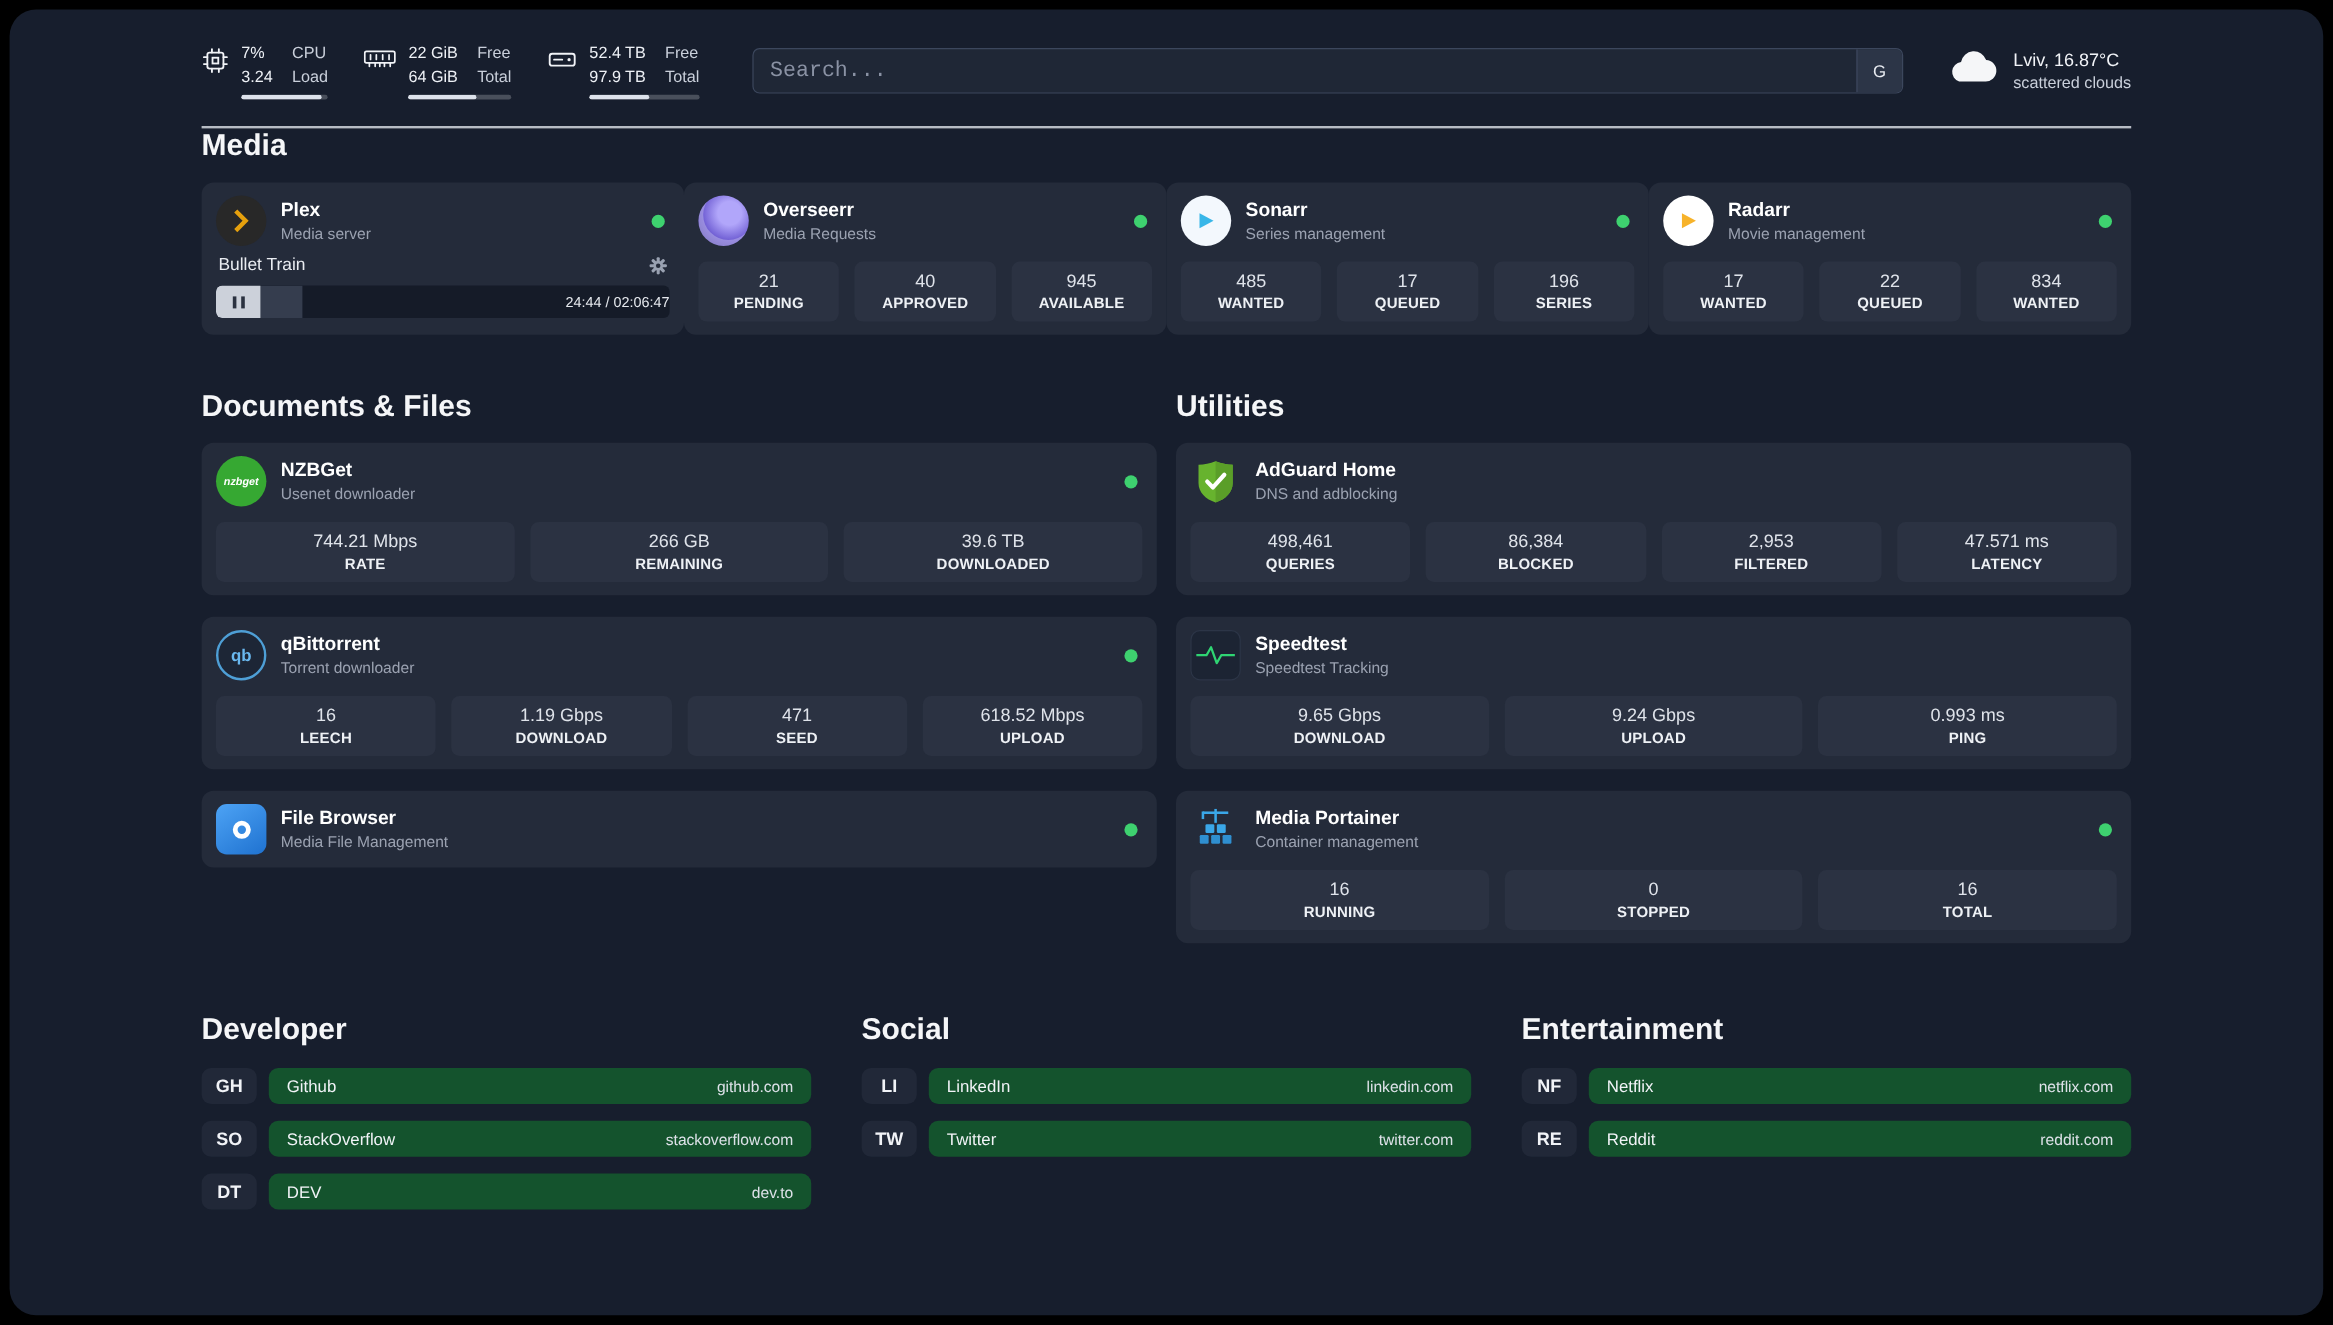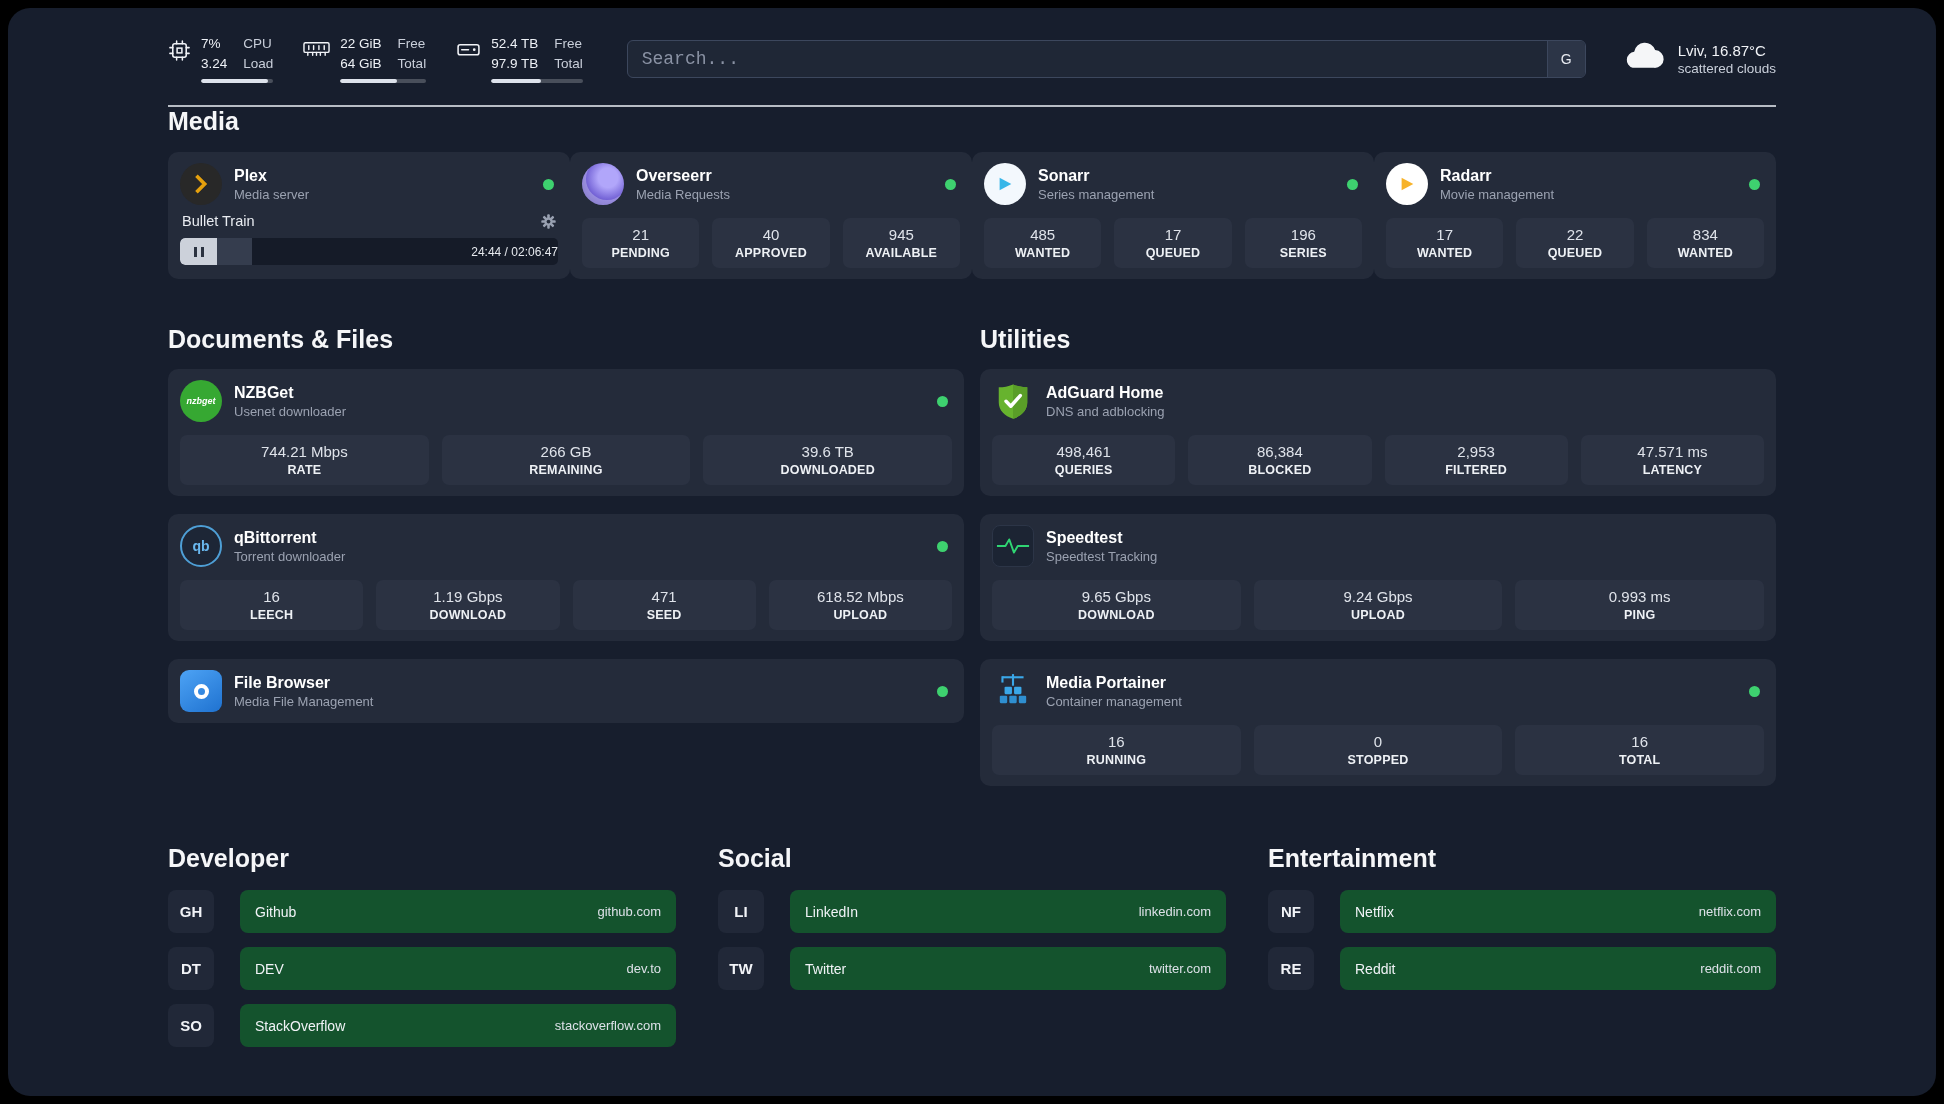--- a/index.html
+++ b/index.html
@@ -81,21 +81,21 @@
   .pb { width:3px; height:10px; background:#2b3240; }
   .player-time { position:relative; margin-left:auto; font-size:12px; color:#e6e9ee; }
 
   
   .middle { display:grid; grid-template-columns:1fr 1fr; gap:16px; margin-top:46px; }
   .col-stack { display:flex; flex-direction:column; gap:18px; margin-top:15px; }
 
   
   .bookmarks { display:grid; grid-template-columns:1fr 1fr 1fr; gap:42px; margin-top:58px; }
   .bm-rows { margin-top:17px; }
-  .bm-row { display:flex; gap:26px; height:43px; margin-bottom:14px; cursor:pointer; }
+  .bm-row { display:flex; gap:10px; height:30px; margin-bottom:14px; cursor:pointer; }
   .bm-badge { width:46px; flex:none; background:#212838; border-radius:8px; display:flex; align-items:center;
     justify-content:center; color:#f1f3f7; font-weight:600; font-size:15px; }
   .bm-bar { flex:1; background:#14532d; border-radius:8px; display:flex; align-items:center;
     justify-content:space-between; padding:0 15px; }
   .bm-name { color:#f1f3f7; font-size:14px; }
   .bm-url { color:#dde1e8; font-size:13px; }
 </style>
 </head>
 <body>
 
@@ -507,31 +507,31 @@
       <div class="section-title">Developer</div>
       <div class="bm-rows">
         <div class="bm-row">
           <div class="bm-badge">GH</div>
           <div class="bm-bar">
             <span class="bm-name">Github</span>
             <span class="bm-url">github.com</span>
           </div>
         </div>
         <div class="bm-row">
+          <div class="bm-badge">SO</div>
+          <div class="bm-bar">
+            <span class="bm-name">StackOverflow</span>
+            <span class="bm-url">stackoverflow.com</span>
+          </div>
+        </div>
+        <div class="bm-row">
           <div class="bm-badge">DT</div>
           <div class="bm-bar">
             <span class="bm-name">DEV</span>
             <span class="bm-url">dev.to</span>
-          </div>
-        </div>
-        <div class="bm-row">
-          <div class="bm-badge">SO</div>
-          <div class="bm-bar">
-            <span class="bm-name">StackOverflow</span>
-            <span class="bm-url">stackoverflow.com</span>
           </div>
         </div>
       </div>
     </div>
 
     <div>
       <div class="section-title">Social</div>
       <div class="bm-rows">
         <div class="bm-row">
           <div class="bm-badge">LI</div>

